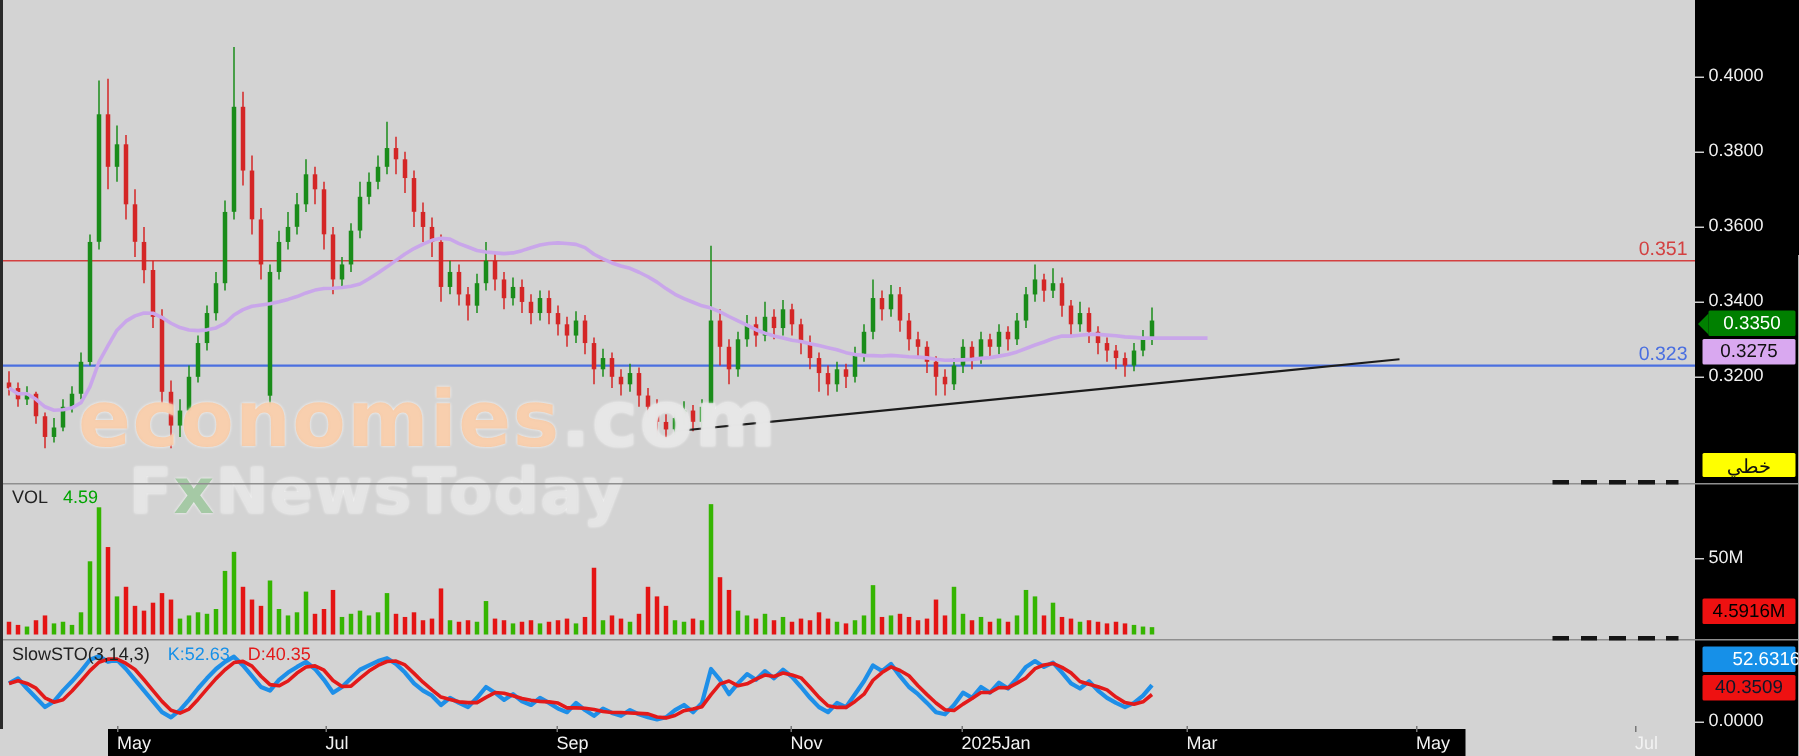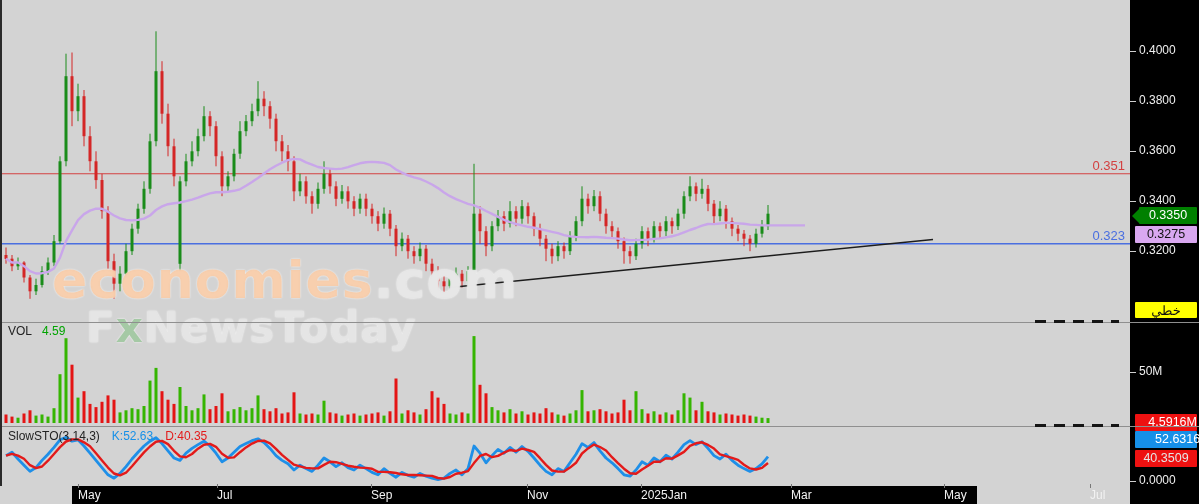--- a/index.html
+++ b/index.html
@@ -40,23 +40,23 @@
   .tick{position:absolute;left:0;height:16px;color:#efefef;font-size:12px;white-space:nowrap;}
   .tick i{position:absolute;left:0;top:8px;width:6px;height:1px;background:#cfcfcf;}
   .tick span{position:absolute;left:9px;top:0;}
   .badge{position:absolute;left:5px;right:2px;height:17px;line-height:17px;text-align:center;
          font-size:12.5px;z-index:5;border-radius:1px;}
   .b-price{top:207px;background:var(--badge-price-bg,#008000);color:#fff;left:9px;}
   .b-price::before{content:"";position:absolute;left:-7px;top:1.5px;border-top:7px solid transparent;
                    border-bottom:7px solid transparent;border-right:7px solid var(--badge-price-bg,#008000);}
   .b-ma{top:226px;background:var(--badge-ma-bg,#d9a8f0);color:#111;}
   .b-scale{top:302px;height:16px;line-height:18px;background:var(--badge-scale-bg,#ffff00);color:#111;font-size:13px;}
-  .b-vol{top:414px;background:var(--badge-vol-bg,#ee1111);color:#ffffff;text-align:right;}
+  .b-vol{top:399px;background:var(--badge-vol-bg,#ee1111);color:#000000;}
   .b-k{top:431px;background:var(--badge-k-bg,#1690e8);color:#fff;padding-left:20px;}
-  .b-d{top:450px;background:var(--badge-d-bg,#ee1111);color:#e5e5e5;}
+  .b-d{top:450px;background:var(--badge-d-bg,#ee1111);color:#0f172a;}
   
   .xaxis{position:absolute;left:0;top:484px;width:977px;height:20px;z-index:4;}
   .xband{position:absolute;left:72px;top:2px;right:0;height:18px;background:#000;}
   .month{position:absolute;top:4px;font-size:12px;color:#f2f2f2;white-space:nowrap;}
   .mtick{position:absolute;top:0;width:1px;height:4px;background:#777;}
 </style>
 </head>
 <body>
 
 <div class="stage">

